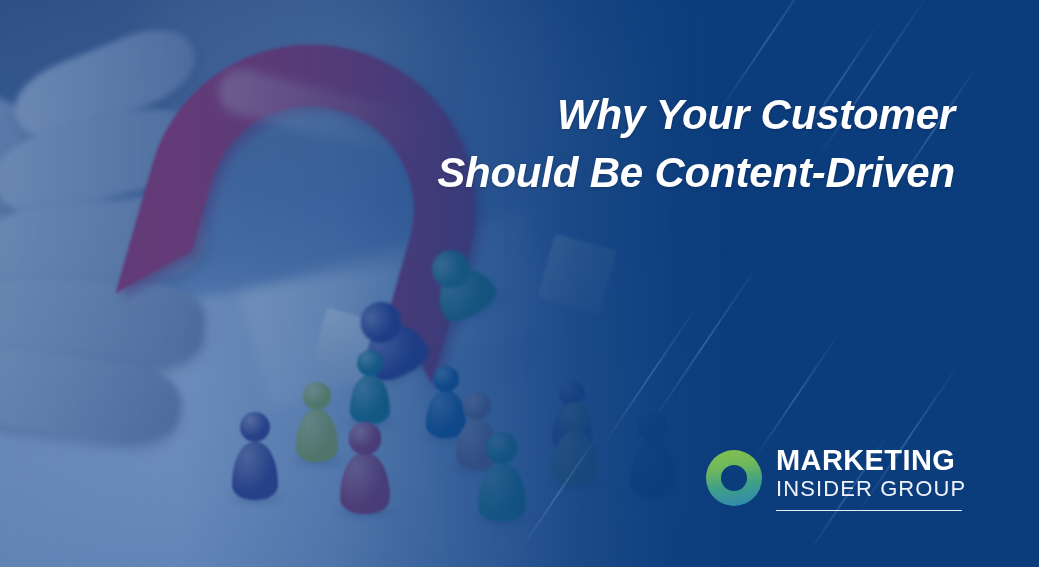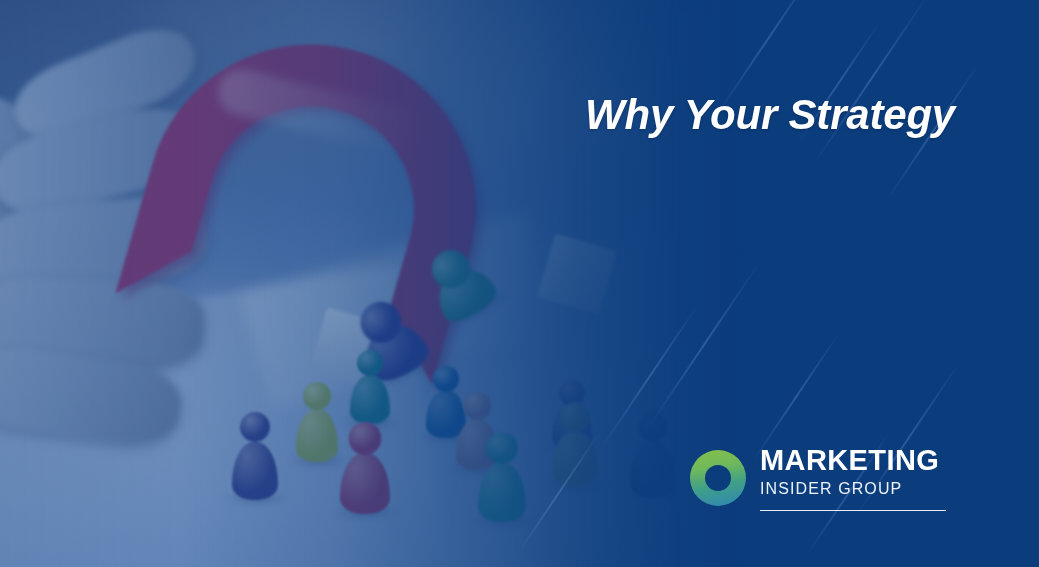--- a/index.html
+++ b/index.html
@@ -175,21 +175,21 @@
     font-size:42px;
     line-height:58px;
     letter-spacing:-0.2px;
     text-shadow:0 1px 3px rgba(0,0,0,.22);
   }
   .headline .ln{ display:block; white-space:nowrap; }
 
   
   .logo{
     position:absolute; z-index:7;
-    left:690px; top:444px;
+    left:706px; top:444px;
     width:252px; height:72px;
   }
   .logo-mark{
     position:absolute; left:0; top:6px;
     width:56px; height:56px; border-radius:50%;
     background:linear-gradient(170deg,#86c14a 0%, #6fb85c 32%, #3f9f87 62%, #2f86b5 100%);
     display:flex; align-items:center; justify-content:center;
   }
   .logo-mark .hole{
     width:26px; height:26px; border-radius:50%;
@@ -201,21 +201,21 @@
     font-family:"Liberation Sans", sans-serif;
     font-weight:bold;
     font-size:29px;
     line-height:33px;
     letter-spacing:0.4px;
   }
   .logo-sub{
     color:#eef3fa;
     font-family:"Liberation Sans", sans-serif;
     font-weight:normal;
-    font-size:16px;
+    font-size:22px;
     line-height:24px;
     letter-spacing:1.1px;
     white-space:nowrap;
   }
   .logo-rule{
     position:absolute; left:70px; top:66px;
     width:186px; height:1px;
     background:#e8eef7;
   }
 </style>
@@ -327,21 +327,22 @@
       <div class="streak" style="left: 980px; top: 60px; width: 2px; height: 170px;"></div>
       <div class="streak" style="left: 700px; top: 300px; width: 2px; height: 180px;"></div>
       <div class="streak" style="left: 760px; top: 260px; width: 2px; height: 200px;"></div>
       <div class="streak" style="left: 840px; top: 330px; width: 2px; height: 160px;"></div>
       <div class="streak" style="left: 600px; top: 430px; width: 2px; height: 150px;"></div>
       <div class="streak" style="left: 890px; top: 430px; width: 2px; height: 150px;"></div>
       <div class="streak" style="left: 960px; top: 360px; width: 2px; height: 190px;"></div>
     </div>
 
   <div class="headline">
-    <span class="ln">Why Your Strategy</span>
+    <span class="ln">Why Your Customer</span>
+    <span class="ln">Should Be Content-Driven</span>
   </div>
 
   <div class="logo">
     <div class="logo-mark">
       <div class="hole"></div>
     </div>
     <div class="logo-text">
       <div class="logo-word">MARKETING</div>
       <div class="logo-sub">INSIDER GROUP</div>
     </div>

